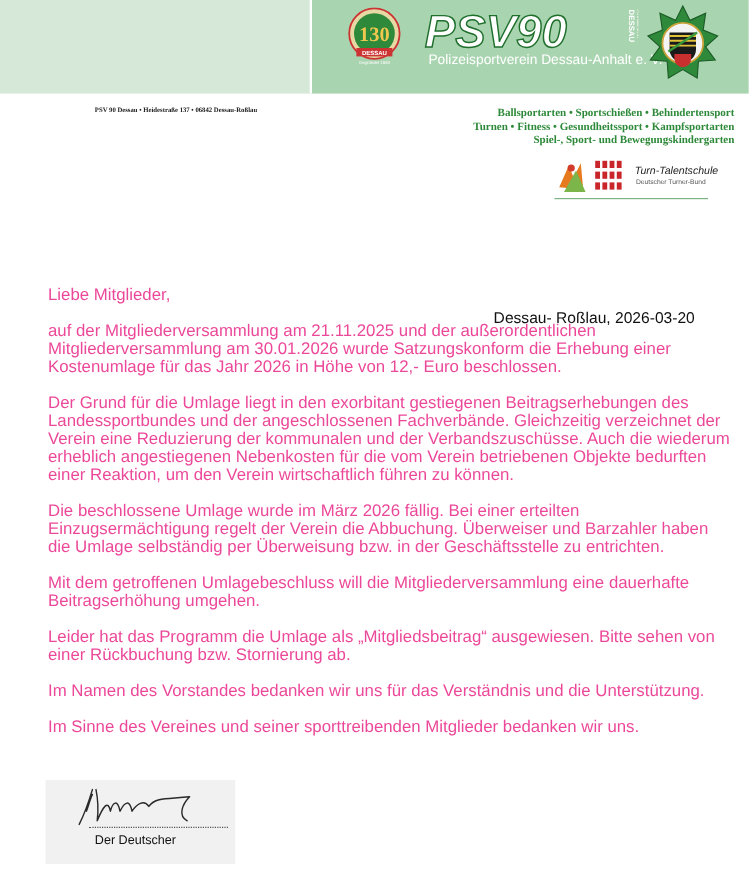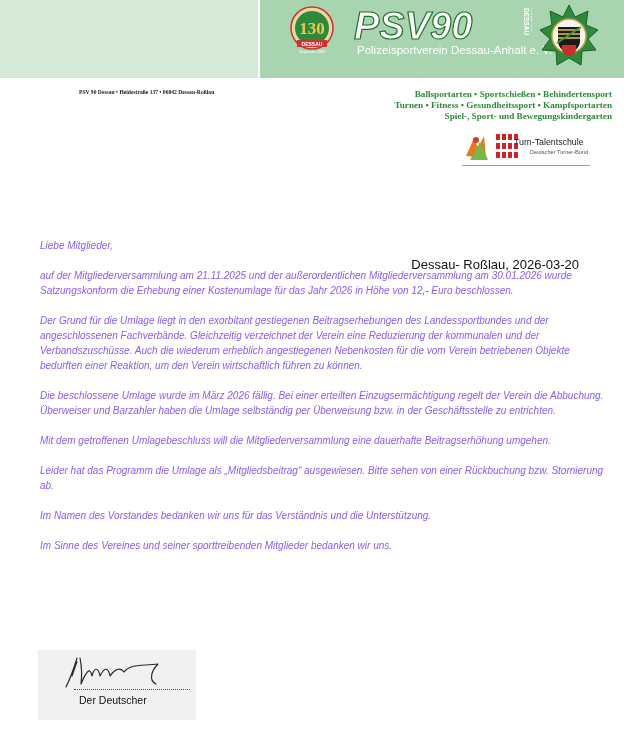--- a/index.html
+++ b/index.html
@@ -15,26 +15,26 @@
   .psv-logo { position: absolute; left: 352px; top: 6px; width: 180px; height: 36px; }
   .club-name { position: absolute; left: 357px; top: 44px; font-size: 11.5px; color: #ffffff; white-space: nowrap; }
   .police-badge { position: absolute; left: 538px; top: 3px; width: 62px; height: 68px; }
 
   .address { position: absolute; left: 79px; top: 89px; font-family: "Liberation Serif", serif; font-size: 5.6px; font-weight: bold; color: #222; white-space: nowrap; }
 
   .sports { position: absolute; right: 12px; top: 89px; text-align: right; font-family: "Liberation Serif", serif; font-size: 9.2px; font-weight: bold; color: #2e8a3a; line-height: 11px; white-space: nowrap; }
 
   .talent { position: absolute; left: 462px; top: 130px; width: 150px; height: 36px; }
   .talent-line { position: absolute; left: 462px; top: 165px; width: 128px; height: 1px; background: #7db486; }
-  .talent-title { position: absolute; left: 514px; top: 137px; font-size: 8.8px; color: #222; white-space: nowrap; }
+  .talent-title { position: absolute; left: 529px; top: 137px; font-size: 8.8px; color: #222; white-space: nowrap; font-style: italic; }
   .talent-sub { position: absolute; left: 530px; top: 149px; font-size: 5.6px; color: #555; white-space: nowrap; }
 
   .date { position: absolute; right: 45px; top: 213px; font-size: 13px; color: #111; margin-top: 44px; }
 
-  .letter { position: absolute; left: 40px; top: 238px; width: 572px; font-size: 10px; line-height: 15px; color: #8b5cf6; font-style: italic; }
+  .letter { position: absolute; left: 40px; top: 238px; width: 572px; font-size: 14px; line-height: 15px; color: #ec4899; }
   .letter p { margin-bottom: 15px; }
   .letter .salutation { margin-bottom: 15px; }
 
   .signature-box { position: absolute; left: 38px; top: 650px; width: 158px; height: 70px; background: #f1f1f1; }
   .signature-svg { position: absolute; left: 60px; top: 654px; width: 112px; height: 36px; }
   .sig-line { position: absolute; left: 74px; top: 689px; width: 116px; border-top: 1px dotted #555; }
   .signer { position: absolute; left: 79px; top: 694px; font-size: 10.5px; color: #111; }
 </style>
 </head>
 <body>

